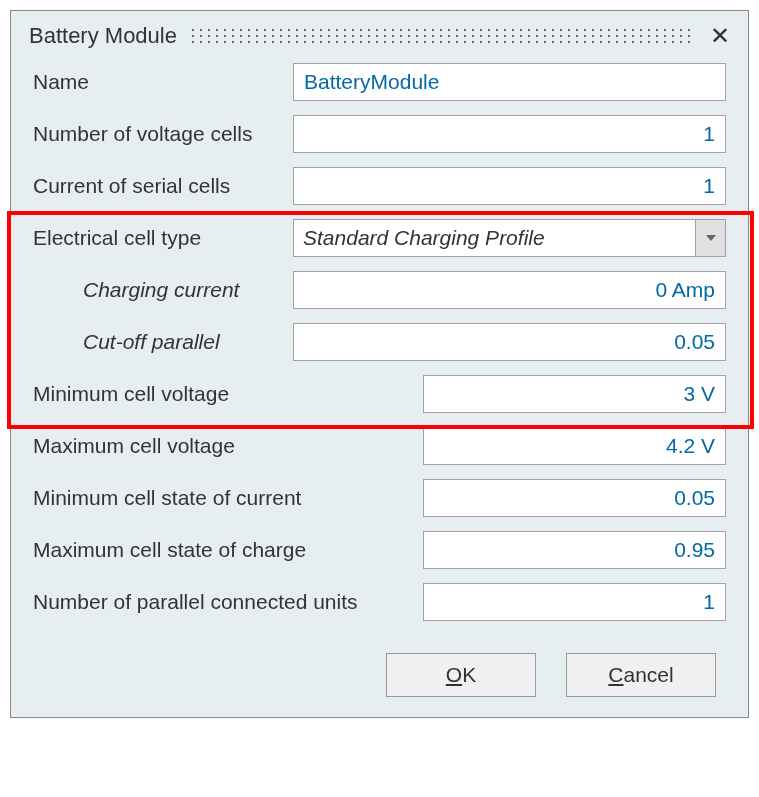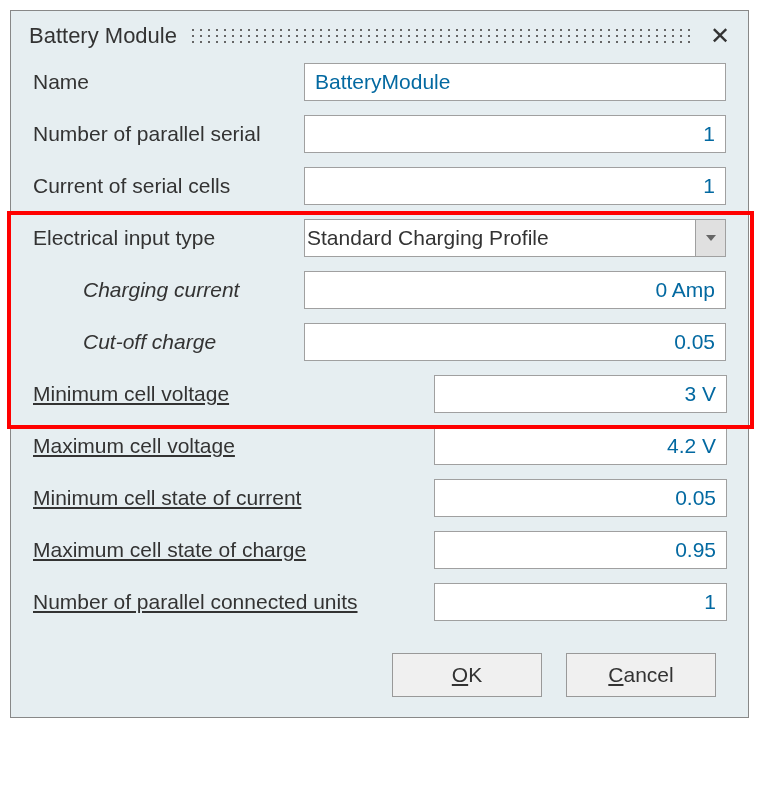--- a/index.html
+++ b/index.html
@@ -45,39 +45,37 @@
       line-height: 1;
     }
     .form {
       padding: 4px 22px 8px 22px;
       position: relative;
     }
     .row {
       display: flex;
       align-items: center;
       margin-bottom: 14px;
-      gap: 11px;
     }
     .label {
       font-size: 21px;
       color: #333;
       padding-right: 10px;
     }
     .label.indent {
       padding-left: 50px;
       font-style: italic;
     }
     .label-col-wide {
       width: 260px;
       flex-shrink: 0;
     }
     .label-col-mid {
       width: 390px;
       flex-shrink: 0;
-      text-decoration: underline;
     }
     .input, .select {
       flex: 1;
       height: 38px;
       border: 1px solid #a0a0a0;
       background: #ffffff;
       font-size: 21px;
       color: #0369a1;
       padding: 0 10px;
       font-family: inherit;
@@ -90,24 +88,25 @@
       display: flex;
       position: relative;
     }
     .select-text {
       flex: 1;
       height: 38px;
       border: 1px solid #a0a0a0;
       background: #ffffff;
       font-size: 21px;
       color: #333;
-      padding: 0 2px;
+      padding: 0 9px;
       line-height: 36px;
       overflow: hidden;
       white-space: nowrap;
+      font-style: italic;
     }
     .select-btn {
       width: 30px;
       height: 38px;
       border: 1px solid #a0a0a0;
       border-left: none;
       background: #e0e0e0;
       display: flex;
       align-items: center;
       justify-content: center;
@@ -125,21 +124,21 @@
       border: 4px solid #ff0000;
       pointer-events: none;
       left: -4px;
       right: -6px;
       top: 152px;
       height: 218px;
     }
     .button-row {
       display: flex;
       justify-content: flex-end;
-      gap: 24px;
+      gap: 30px;
       padding: 10px 32px 0 0;
     }
     .btn {
       min-width: 150px;
       height: 44px;
       border: 1px solid #999;
       background: #f0f0f0;
       font-size: 21px;
       color: #333;
       cursor: pointer;
@@ -162,47 +161,47 @@
 
   <div class="form">
     <div class="highlight-box"></div>
 
     <div class="row">
       <div class="label label-col-wide">Name</div>
       <input class="input" value="BatteryModule" style="">
     </div>
 
     <div class="row">
-      <div class="label label-col-wide">Number of parallel serial</div>
+      <div class="label label-col-wide">Number of voltage cells</div>
       <input class="input right" value="1" style="">
     </div>
 
     <div class="row">
       <div class="label label-col-wide">Current of serial cells</div>
       <input class="input right" value="1" style="">
     </div>
 
     <div class="row">
-      <div class="label label-col-wide">Electrical input type</div>
+      <div class="label label-col-wide">Electrical cell type</div>
       <div class="select-wrap">
         <div class="select-text">Standard Charging Profile</div>
         <div class="select-btn">
             <div class="chevron"></div>
           </div>
       </div>
     </div>
 
 
     <div class="row">
       <div class="label label-col-wide indent">Charging current</div>
       <input class="input right" value="0 Amp" style="">
     </div>
 
     <div class="row">
-      <div class="label label-col-wide indent">Cut-off charge</div>
+      <div class="label label-col-wide indent">Cut-off parallel</div>
       <input class="input right" value="0.05" style="">
     </div>
 
     <div class="row">
       <div class="label label-col-mid">Minimum cell voltage</div>
       <input class="input right" value="3 V" style="">
     </div>
 
     <div class="row">
       <div class="label label-col-mid">Maximum cell voltage</div>

